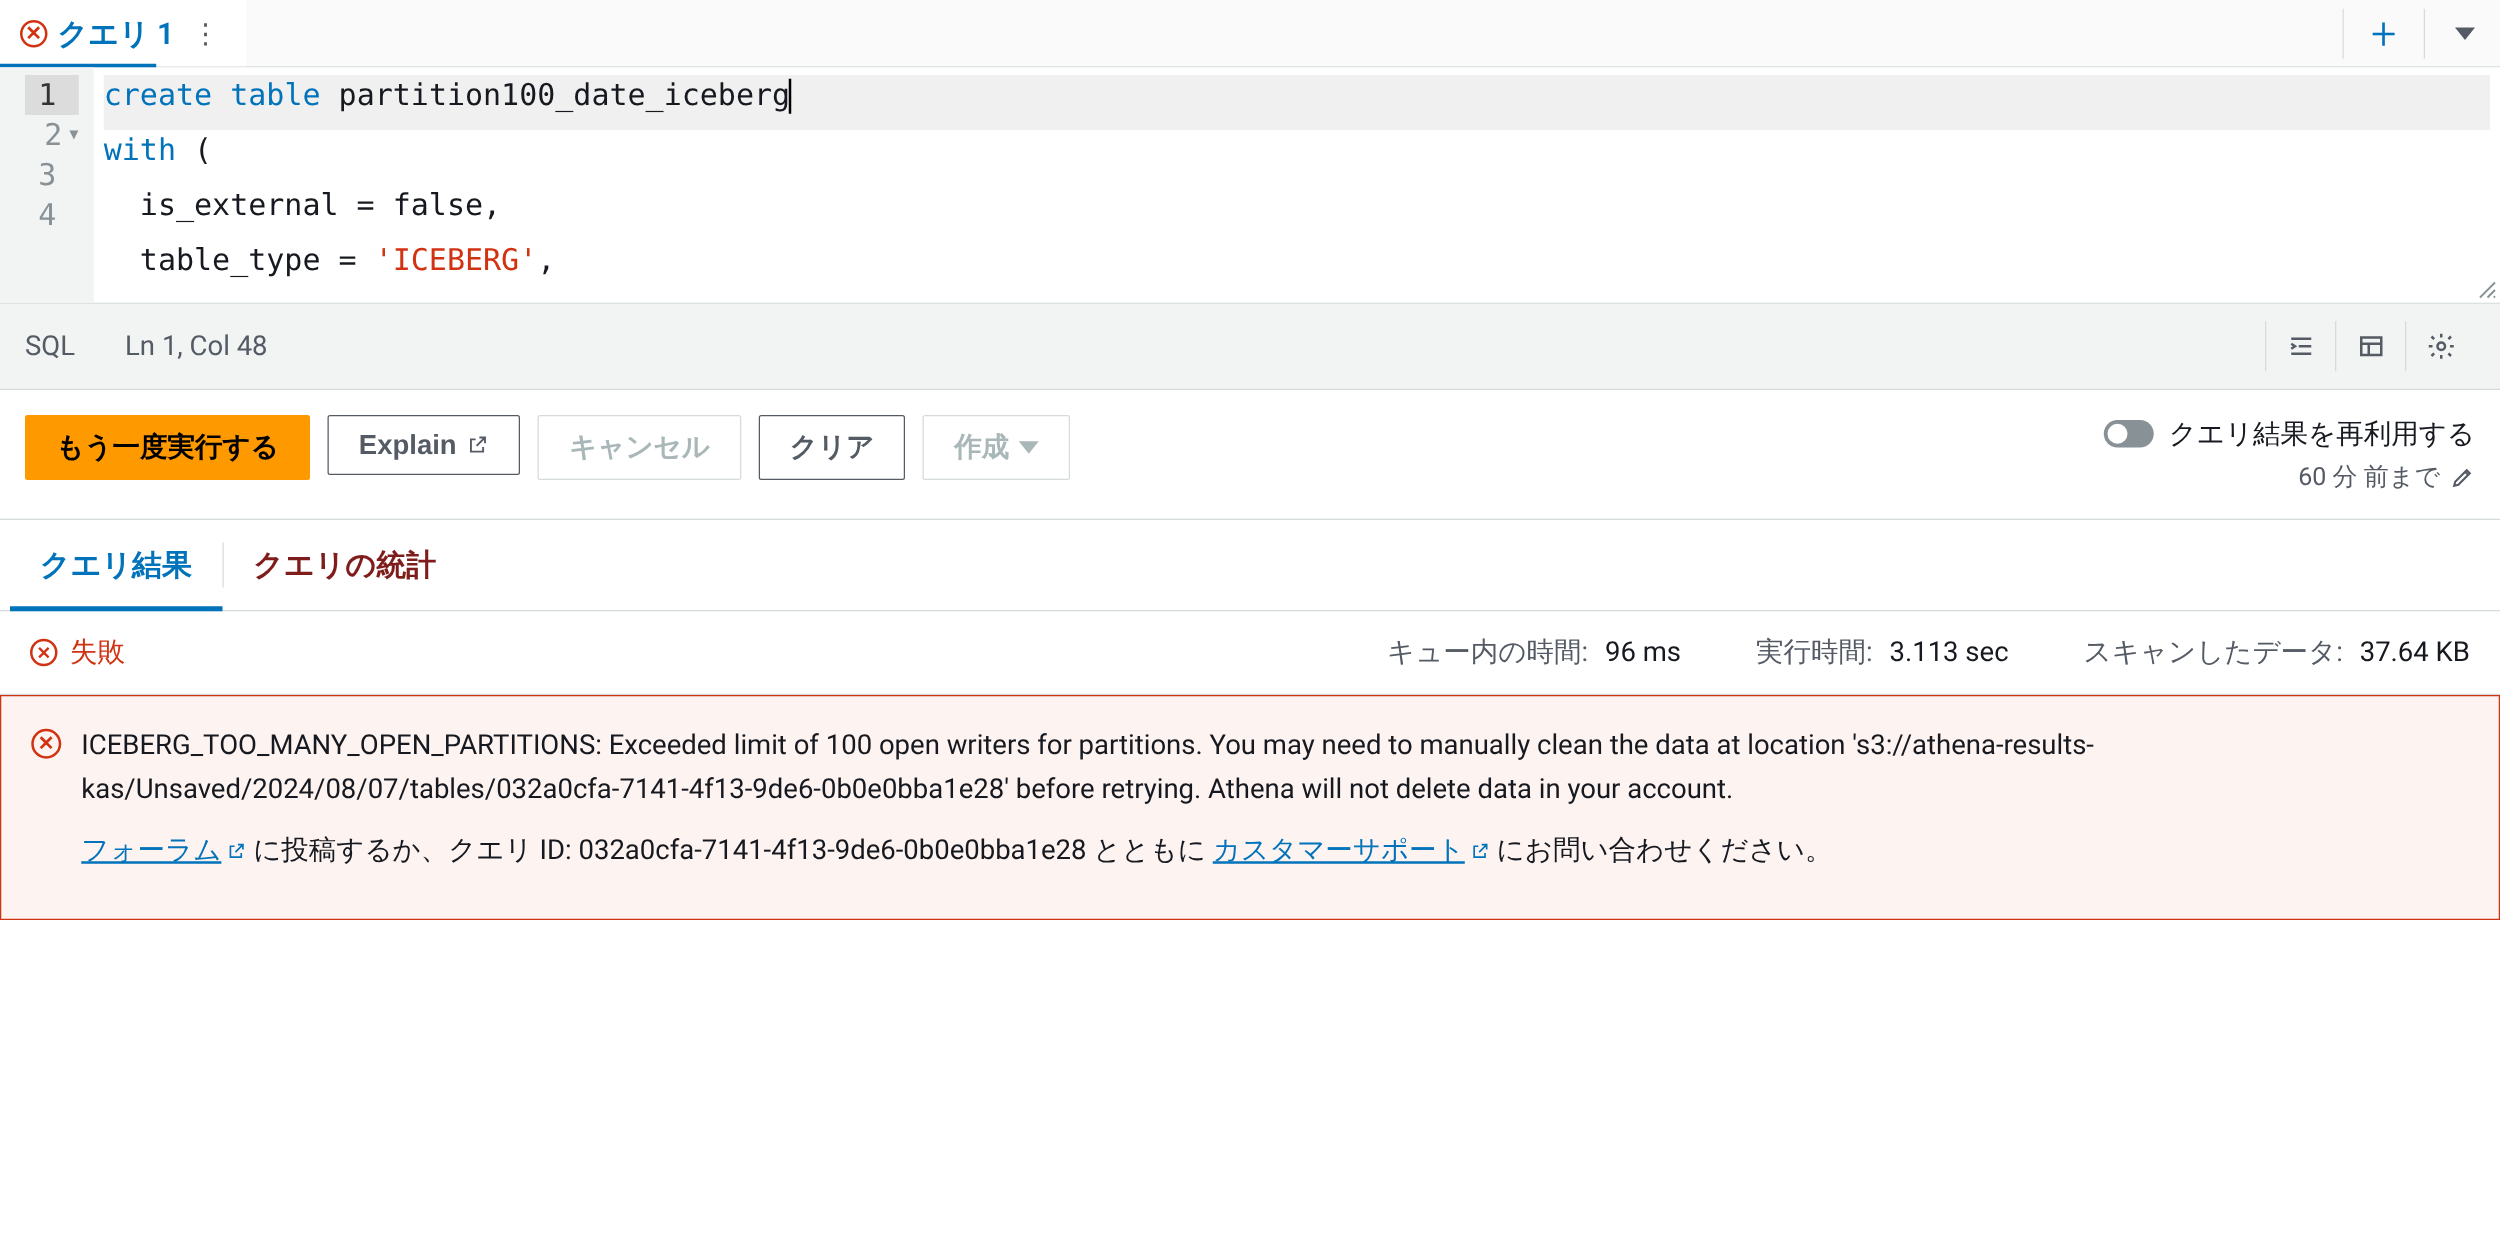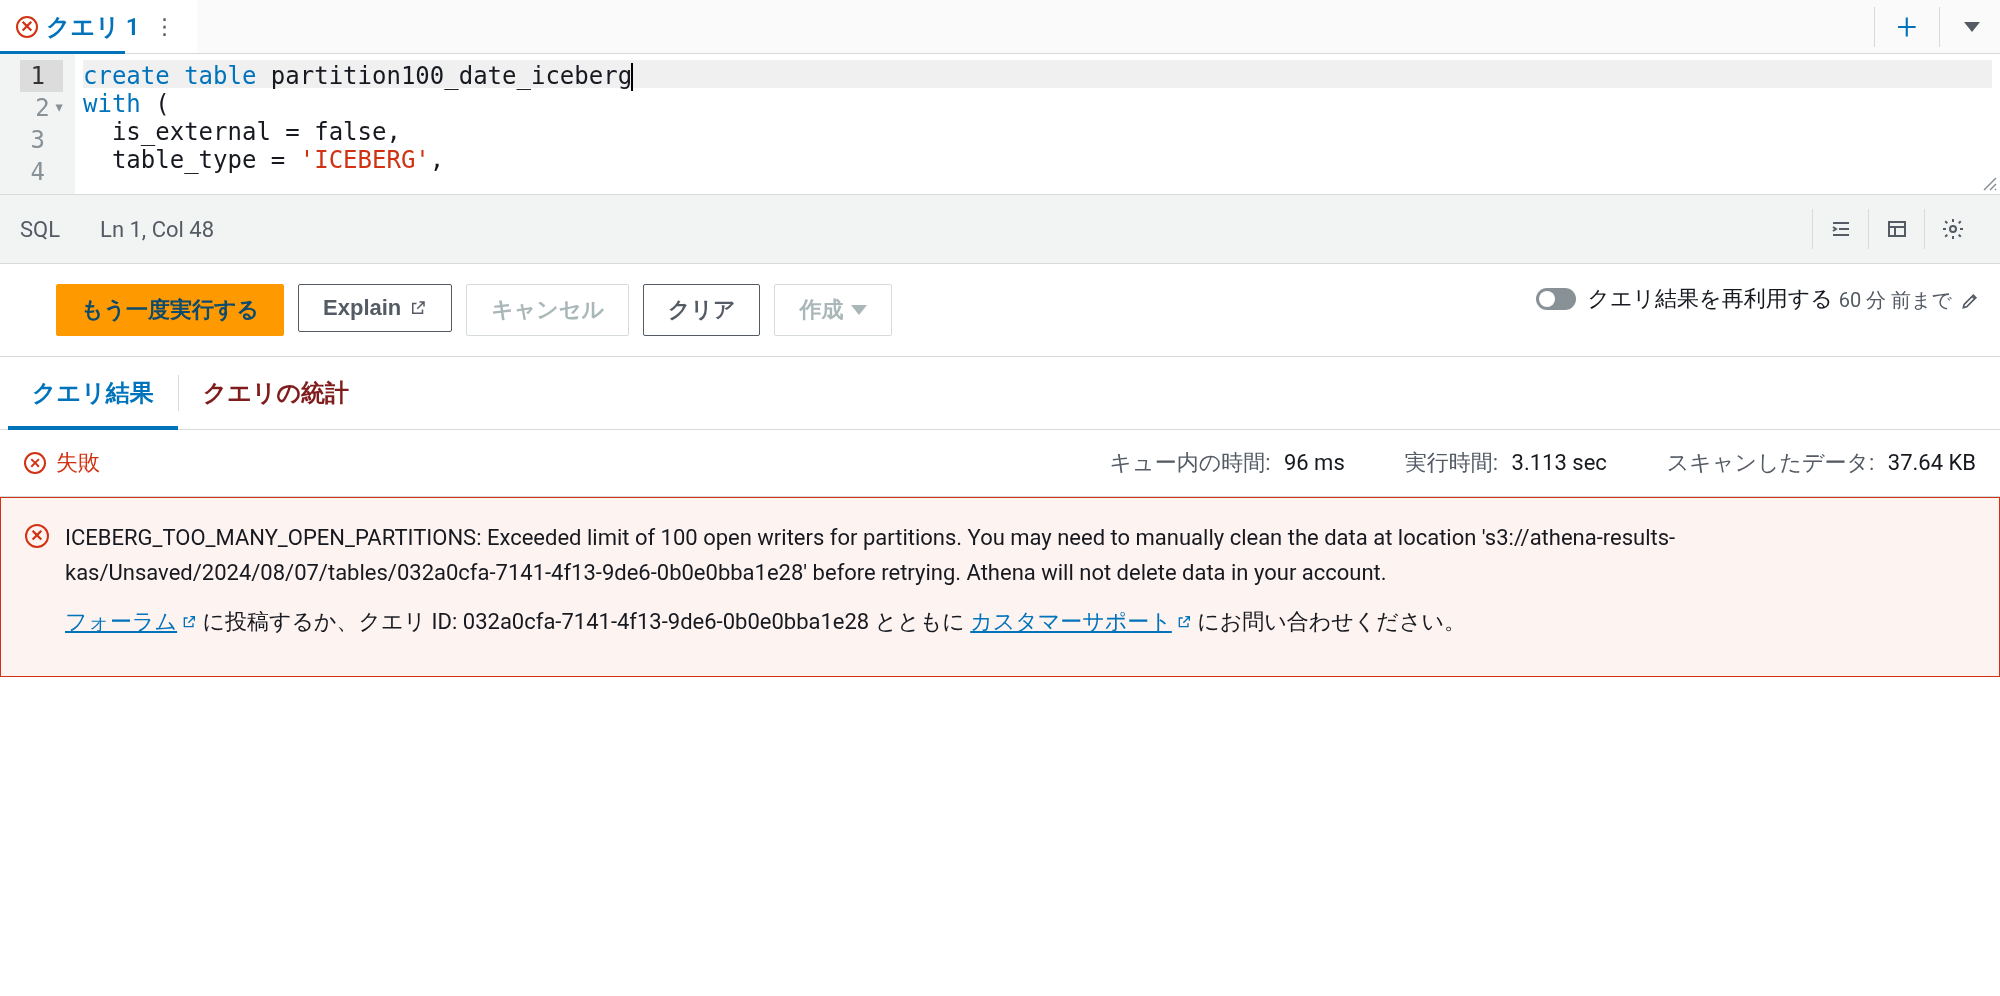--- a/index.html
+++ b/index.html
@@ -110,21 +110,21 @@
     .fold {
       font-size: 12px;
       color: #879196;
       transform: rotate(90deg);
       display: inline-block;
     }
     .code {
       padding: 6px 8px;
       flex: 1;
     }
-    .code-line { height: 28px; white-space: pre; }
+    .code-line { height: 44px; white-space: pre; }
     .code-line.current { background: #f0f0f0; }
     .kw { color: #0073bb; }
     .str { color: #d13212; }
     .cursor {
       display: inline-block;
       width: 2px;
       height: 28px;
       background: #000;
       vertical-align: middle;
       margin-left: -1px;
@@ -183,32 +183,32 @@
       display: flex;
       align-items: center;
       gap: 8px;
       border: 1px solid #545b64;
       background: #fff;
       color: #545b64;
     }
     .btn.primary {
       background: #ff9900;
       border-color: #ff9900;
-      color: #0c4a6e;
-      margin-left: 36px;
+      color: #000000;
     }
     .btn.disabled {
       border-color: #d5dbdb;
       color: #aab7b8;
       cursor: not-allowed;
       justify-content: center;
     }
     .action-right {
       margin-left: auto;
       display: flex;
+      flex-direction: column;
       align-items: flex-end;
       gap: 6px;
       text-align: right;
     }
     .toggle-row { display: flex; align-items: center; gap: 12px; font-size: 22px;}
     .toggle {
       width: 40px;
       height: 22px;
       background: #879196;
       border-radius: 11px;

